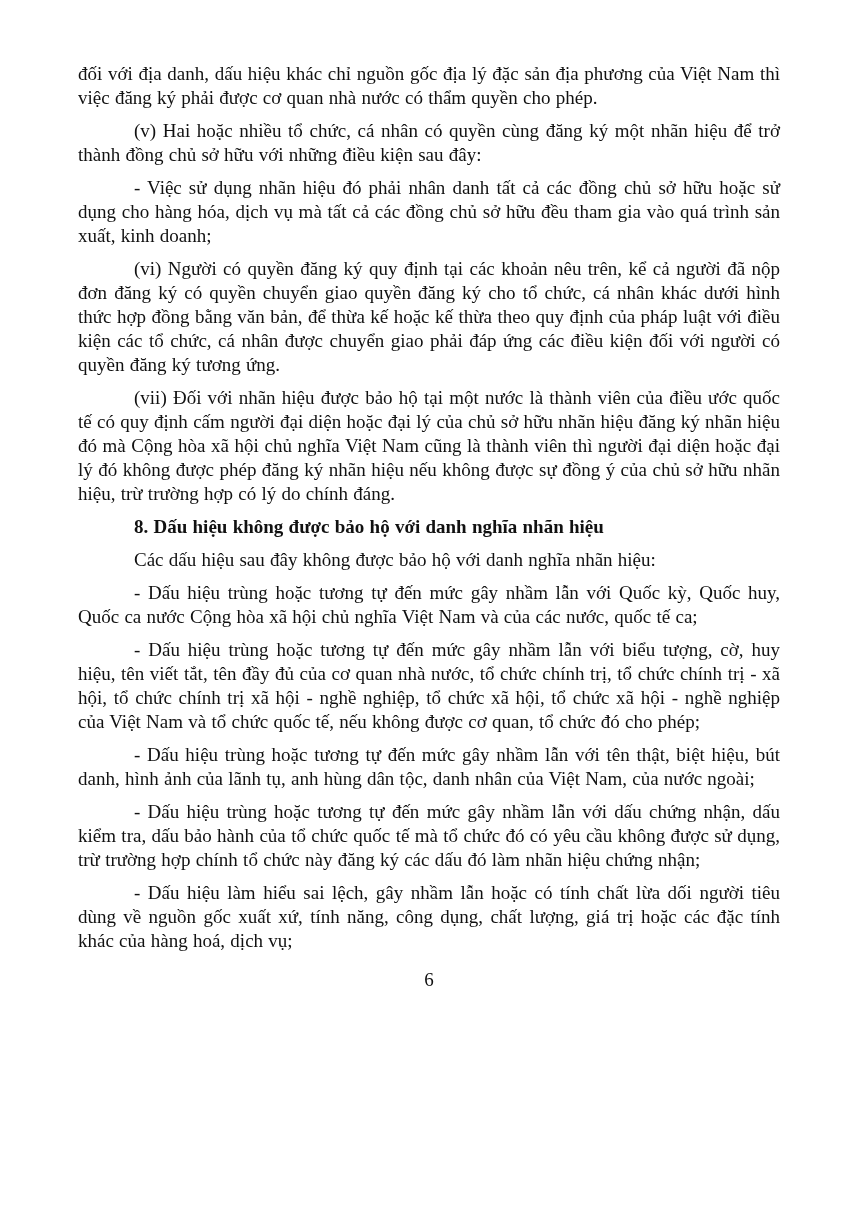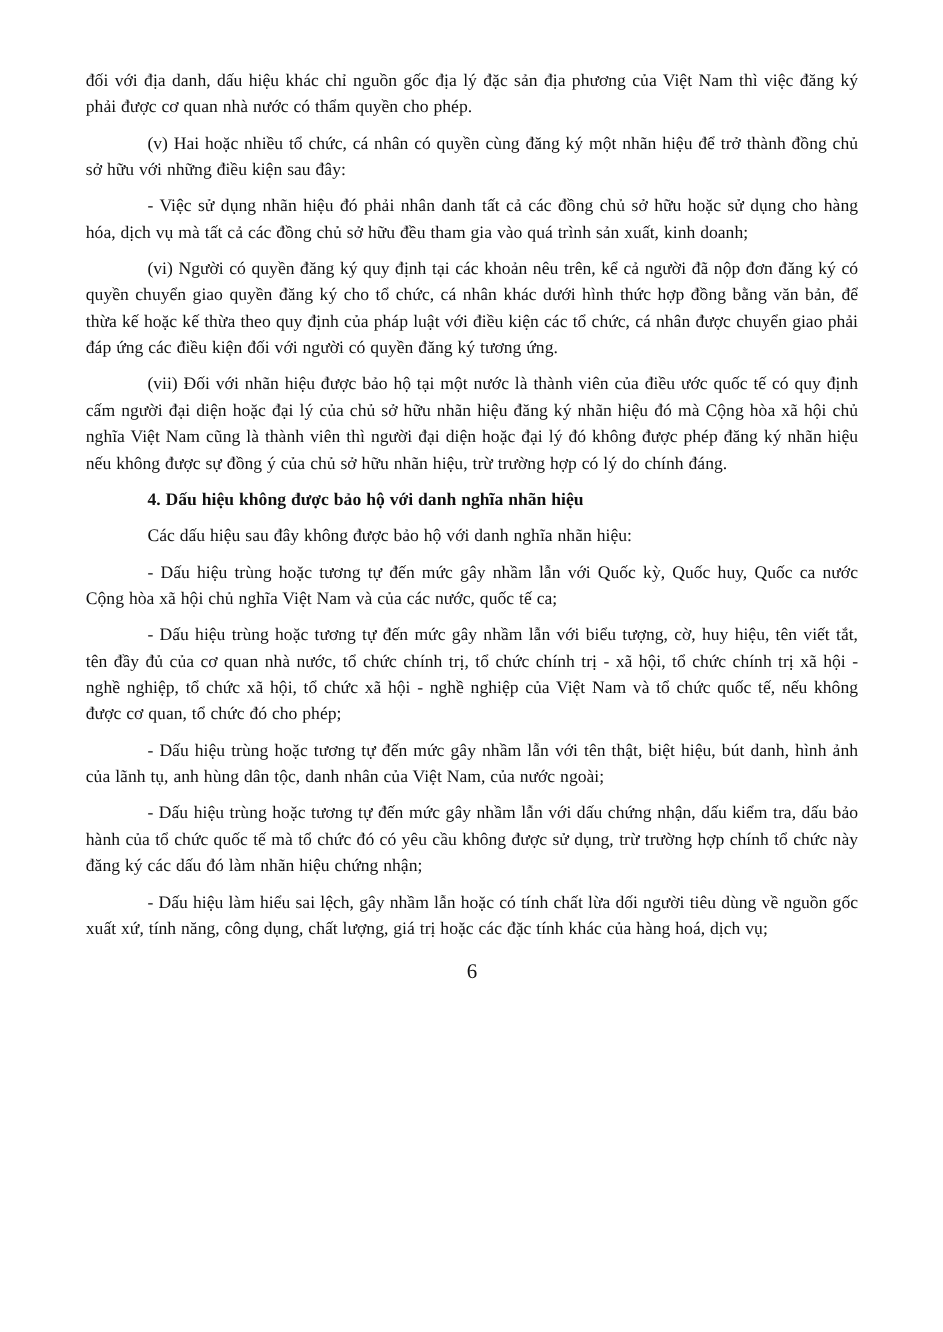--- a/index.html
+++ b/index.html
@@ -16,21 +16,21 @@
   }
   .page {
     box-sizing: border-box;
     width: 857px;
     height: 1211px;
     padding: 62px 77px 0 78px;
     background: #ffffff;
   }
   .para {
     margin: 0 0 9px 0;
-    font-size: 16px;
+    font-size: 19px;
     line-height: 24px;
     text-align: justify;
     text-indent: 56px;
     word-spacing: 0.5px;
   }
   .para.no-indent {
     text-indent: 0;
   }
   .para.heading {
     font-weight: bold;
@@ -46,21 +46,21 @@
 </style>
 </head>
 <body>
 
 <div class="page">
   <p class="para no-indent">đối với địa danh, dấu hiệu khác chỉ nguồn gốc địa lý đặc sản địa phương của Việt Nam thì việc đăng ký phải được cơ quan nhà nước có thẩm quyền cho phép.</p>
   <p class="para">(v) Hai hoặc nhiều tổ chức, cá nhân có quyền cùng đăng ký một nhãn hiệu để trở thành đồng chủ sở hữu với những điều kiện sau đây:</p>
   <p class="para">- Việc sử dụng nhãn hiệu đó phải nhân danh tất cả các đồng chủ sở hữu hoặc sử dụng cho hàng hóa, dịch vụ mà tất cả các đồng chủ sở hữu đều tham gia vào quá trình sản xuất, kinh doanh;</p>
   <p class="para">(vi) Người có quyền đăng ký quy định tại các khoản nêu trên, kể cả người đã nộp đơn đăng ký có quyền chuyển giao quyền đăng ký cho tổ chức, cá nhân khác dưới hình thức hợp đồng bằng văn bản, để thừa kế hoặc kế thừa theo quy định của pháp luật với điều kiện các tổ chức, cá nhân được chuyển giao phải đáp ứng các điều kiện đối với người có quyền đăng ký tương ứng.</p>
   <p class="para">(vii) Đối với nhãn hiệu được bảo hộ tại một nước là thành viên của điều ước quốc tế có quy định cấm người đại diện hoặc đại lý của chủ sở hữu nhãn hiệu đăng ký nhãn hiệu đó mà Cộng hòa xã hội chủ nghĩa Việt Nam cũng là thành viên thì người đại diện hoặc đại lý đó không được phép đăng ký nhãn hiệu nếu không được sự đồng ý của chủ sở hữu nhãn hiệu, trừ trường hợp có lý do chính đáng.</p>
-  <p class="para heading">4. Dấu hiệu không được bảo hộ với danh nghĩa nhãn hiệu</p>
+  <p class="para heading">8. Dấu hiệu không được bảo hộ với danh nghĩa nhãn hiệu</p>
   <p class="para">Các dấu hiệu sau đây không được bảo hộ với danh nghĩa nhãn hiệu:</p>
   <p class="para">- Dấu hiệu trùng hoặc tương tự đến mức gây nhầm lẫn với Quốc kỳ, Quốc huy, Quốc ca nước Cộng hòa xã hội chủ nghĩa Việt Nam và của các nước, quốc tế ca;</p>
   <p class="para">- Dấu hiệu trùng hoặc tương tự đến mức gây nhầm lẫn với biểu tượng, cờ, huy hiệu, tên viết tắt, tên đầy đủ của cơ quan nhà nước, tổ chức chính trị, tổ chức chính trị - xã hội, tổ chức chính trị xã hội - nghề nghiệp, tổ chức xã hội, tổ chức xã hội - nghề nghiệp của Việt Nam và tổ chức quốc tế, nếu không được cơ quan, tổ chức đó cho phép;</p>
   <p class="para">- Dấu hiệu trùng hoặc tương tự đến mức gây nhầm lẫn với tên thật, biệt hiệu, bút danh, hình ảnh của lãnh tụ, anh hùng dân tộc, danh nhân của Việt Nam, của nước ngoài;</p>
   <p class="para">- Dấu hiệu trùng hoặc tương tự đến mức gây nhầm lẫn với dấu chứng nhận, dấu kiểm tra, dấu bảo hành của tổ chức quốc tế mà tổ chức đó có yêu cầu không được sử dụng, trừ trường hợp chính tổ chức này đăng ký các dấu đó làm nhãn hiệu chứng nhận;</p>
   <p class="para">- Dấu hiệu làm hiểu sai lệch, gây nhầm lẫn hoặc có tính chất lừa dối người tiêu dùng về nguồn gốc xuất xứ, tính năng, công dụng, chất lượng, giá trị hoặc các đặc tính khác của hàng hoá, dịch vụ;</p>
   <div class="page-number">6</div>
 </div>
 
 </body></html>

